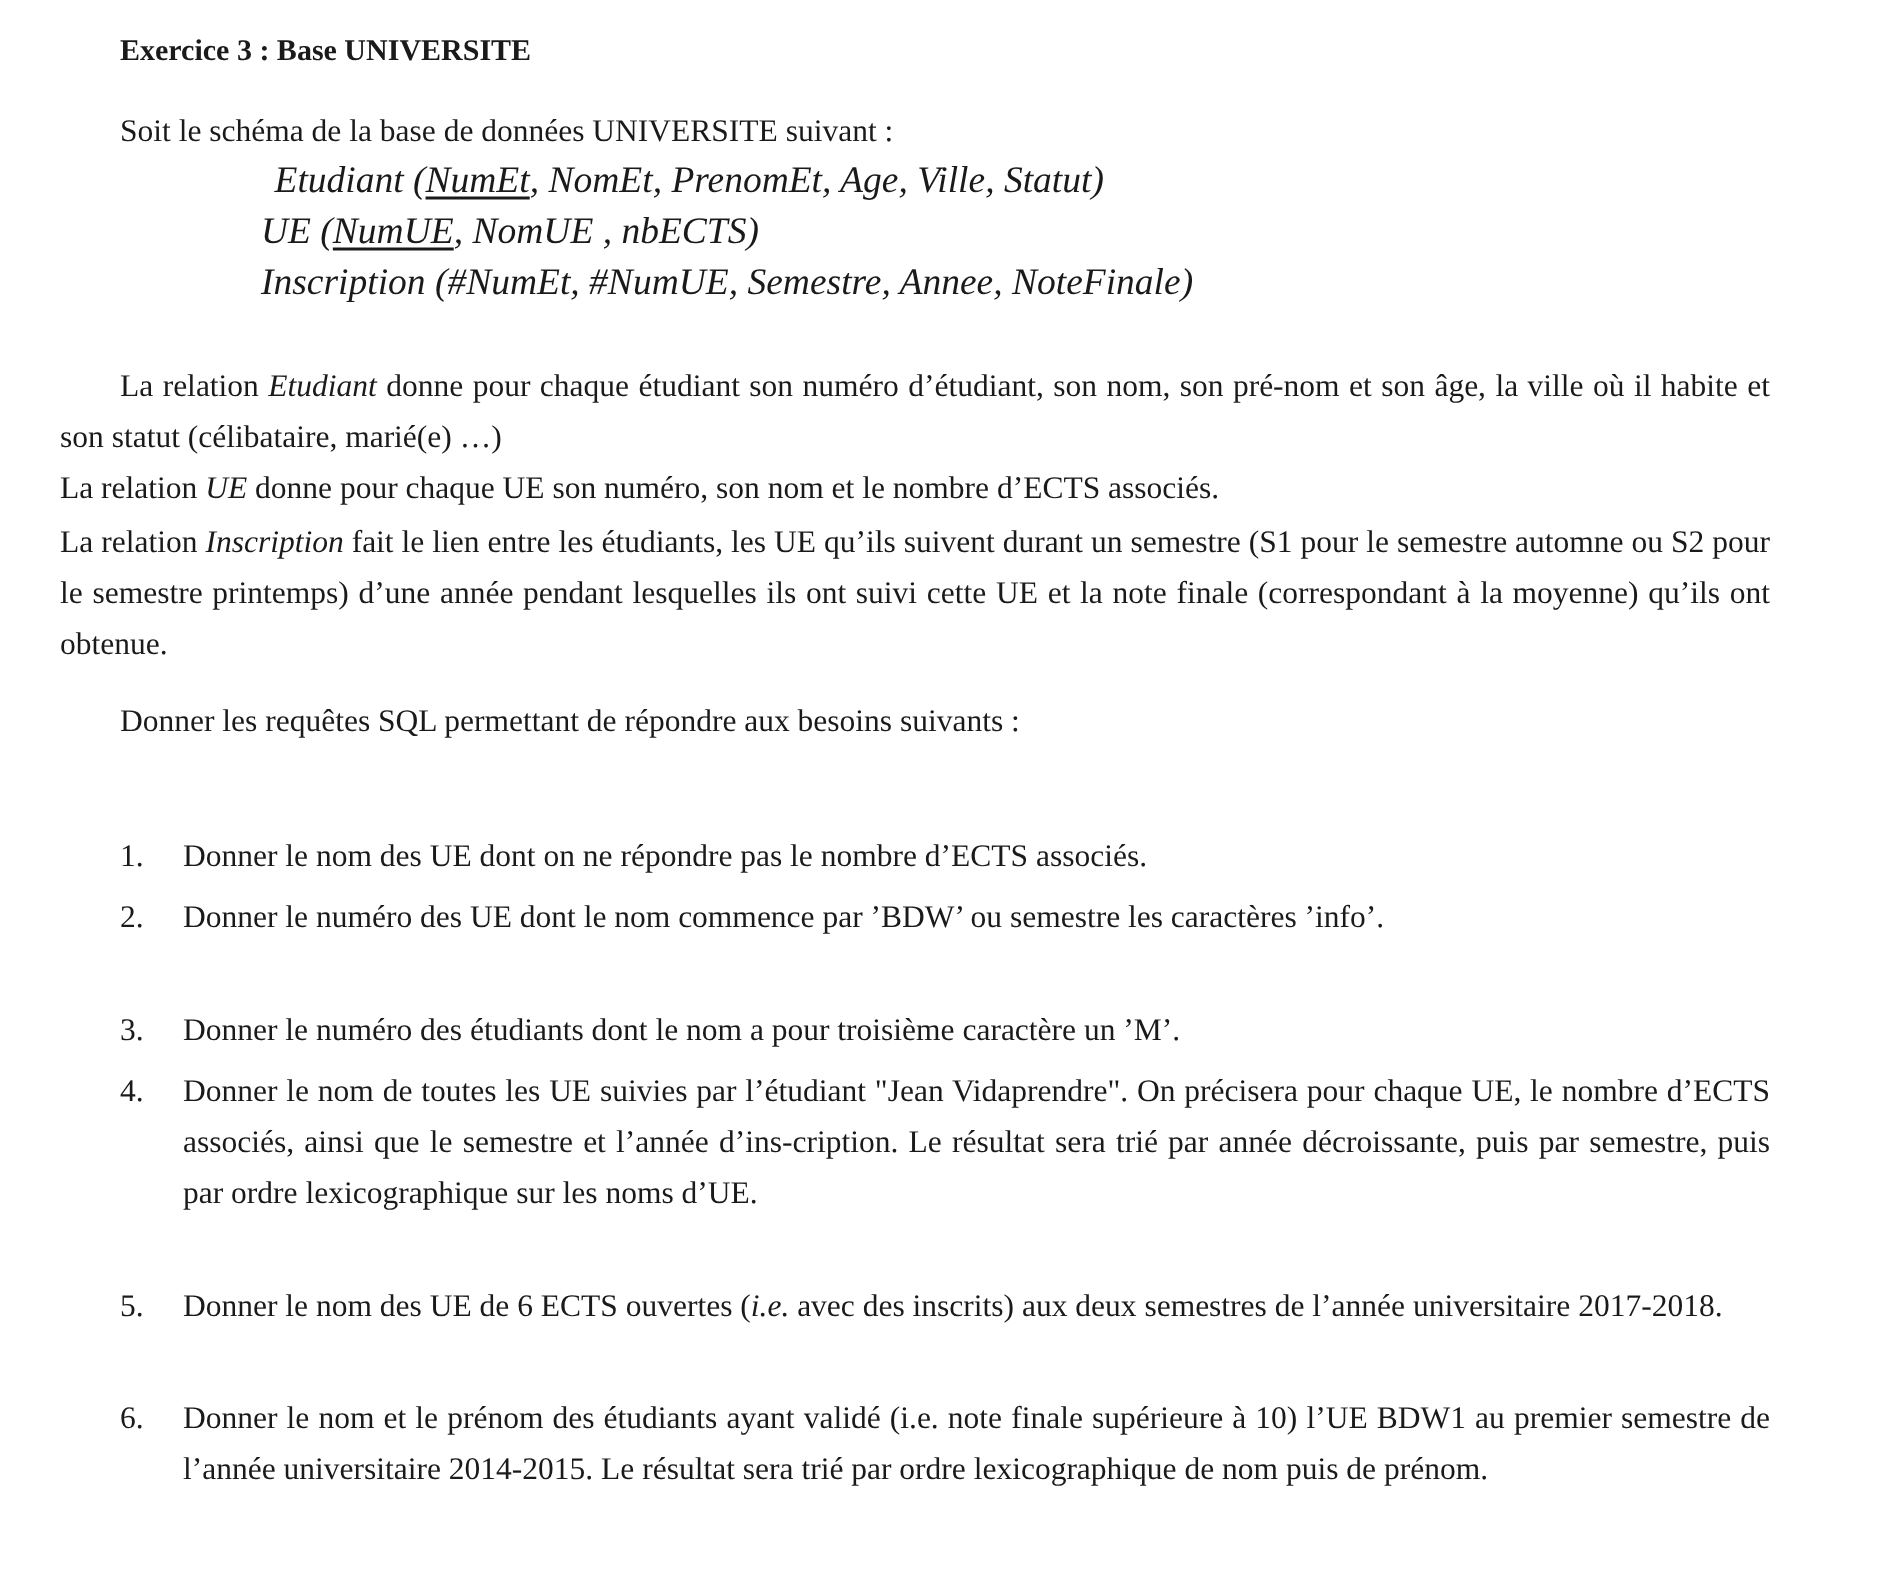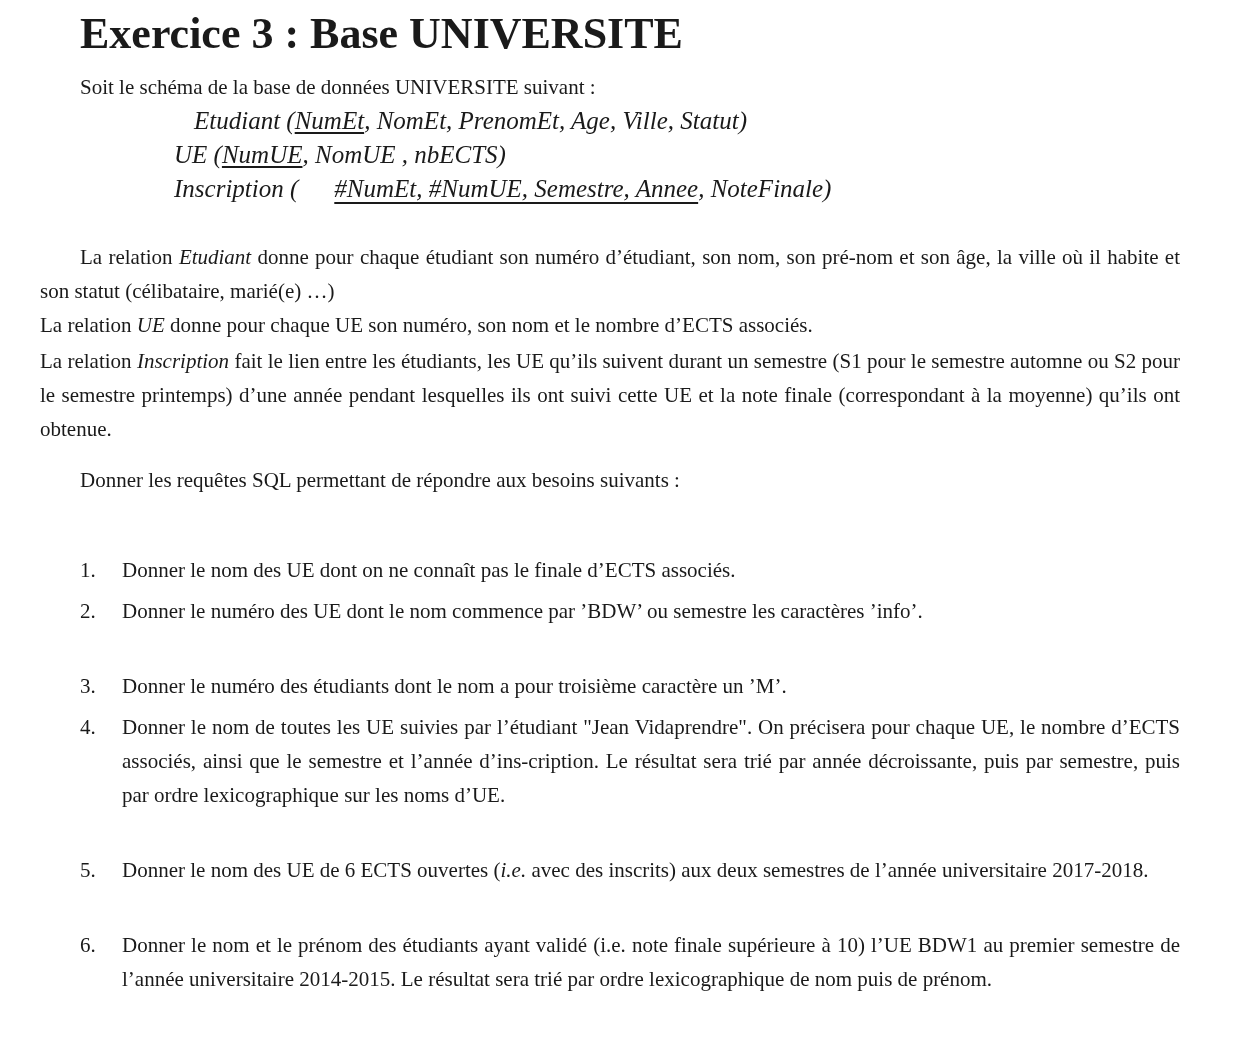--- a/index.html
+++ b/index.html
@@ -3,42 +3,42 @@
 <meta charset="utf-8">
 <style>
   html, body { margin:0; padding:0; background:#ffffff; }
   body {
     width:1260px; height:1062px; overflow:hidden; position:relative;
     font-family: "DejaVu Serif", "Liberation Serif", serif;
     color:#1a1a1a;
   }
   .abs { position:absolute; white-space:nowrap; }
   .title {
-    left:80px; top:14px; font-size:44px; font-weight:bold; line-height:40px;
+    left:80px; top:14px; font-size:20px; font-weight:bold; line-height:40px;
     font-family: "Liberation Serif", serif;
   }
   .txt { font-size:21px; line-height:34px; font-family: Liberation Serif, serif; }
   .schema { font-style:italic; font-family: "Liberation Serif", serif; font-size:25px; line-height:34px; }
   .key-u { text-decoration: underline; text-underline-offset:3px; }
-  .composite-u { text-decoration: underline; text-underline-offset:5px;margin-left:36px; }
+  .composite-u { text-underline-offset:5px; }
   .para { left:40px; width:1140px; white-space:normal; text-align:justify; }
   .ind { text-indent:40px; }
   .q { left:80px; width:1100px; white-space:normal; }
   .q .num { position:absolute; left:0; top:0; }
   .q .body { margin-left:42px; text-align:justify; display:block; }
   em { font-style:italic; }
 </style>
 </head>
 <body>
 
 <div class="abs title">Exercice 3 : Base UNIVERSITE</div>
 
 <div class="abs txt" style="left:80px;top:70px;">Soit le schéma de la base de données UNIVERSITE suivant :</div>
 
-<div class="abs schema" style="left:194px;top:104px;">
+<div class="abs schema" style="left:183px;top:104px;">
   <span>Etudiant</span><span> (</span><span class="key-u">NumEt</span><span>, NomEt, PrenomEt, Age, Ville, Statut)</span>
 </div>
 <div class="abs schema" style="left:174px;top:138px;">
   <span>UE</span><span> (</span><span class="key-u">NumUE</span><span>, NomUE , nbECTS)</span>
 </div>
 <div class="abs schema" style="left:174px;top:172px;">
   <span>Inscription</span><span> (</span><span class="composite-u">#NumEt, #NumUE, Semestre, Annee</span><span>, NoteFinale)</span>
 </div>
 
 <div class="abs txt para ind" style="top:240px;">
@@ -48,21 +48,21 @@
   <span>La relation </span><em>UE</em><span> donne pour chaque UE son numéro, son nom et le nombre d’ECTS associés.</span>
 </div>
 <div class="abs txt para" style="top:344px;">
   <span>La relation </span><em>Inscription</em><span> fait le lien entre les étudiants, les UE qu’ils suivent durant un semestre (S1 pour le semestre automne ou S2 pour le semestre printemps) d’une année pendant lesquelles ils ont suivi cette UE et la note finale (correspondant à la moyenne) qu’ils ont obtenue.</span>
 </div>
 
 <div class="abs txt" style="left:80px;top:463px;">Donner les requêtes SQL permettant de répondre aux besoins suivants :</div>
 
 <div class="abs txt q" style="top:553px;">
   <span class="num">1.</span>
-  <span class="body">Donner le nom des UE dont on ne connaît pas le finale d’ECTS associés.</span>
+  <span class="body">Donner le nom des UE dont on ne répondre pas le nombre d’ECTS associés.</span>
 </div>
 <div class="abs txt q" style="top:594px;">
   <span class="num">2.</span>
   <span class="body">Donner le numéro des UE dont le nom commence par ’BDW’ ou semestre les caractères ’info’.</span>
 </div>
 <div class="abs txt q" style="top:669px;">
   <span class="num">3.</span>
   <span class="body">Donner le numéro des étudiants dont le nom a pour troisième caractère un ’M’.</span>
 </div>
 <div class="abs txt q" style="top:710px;">

